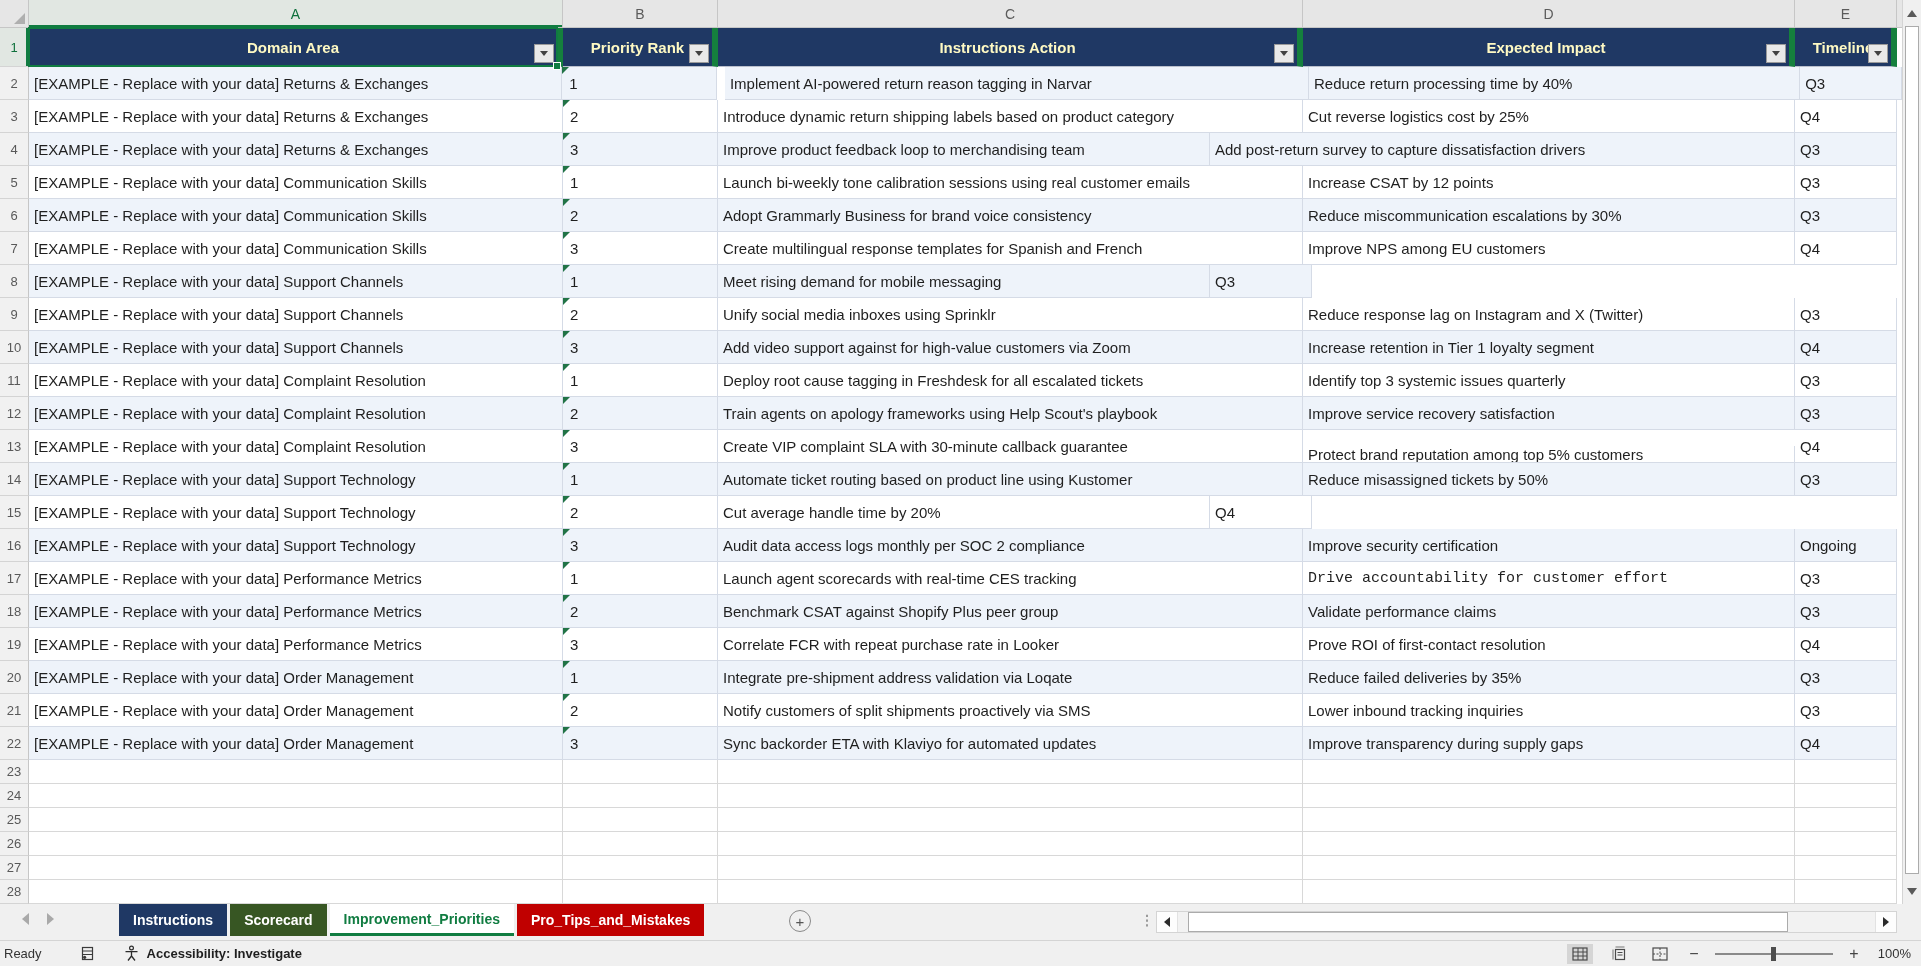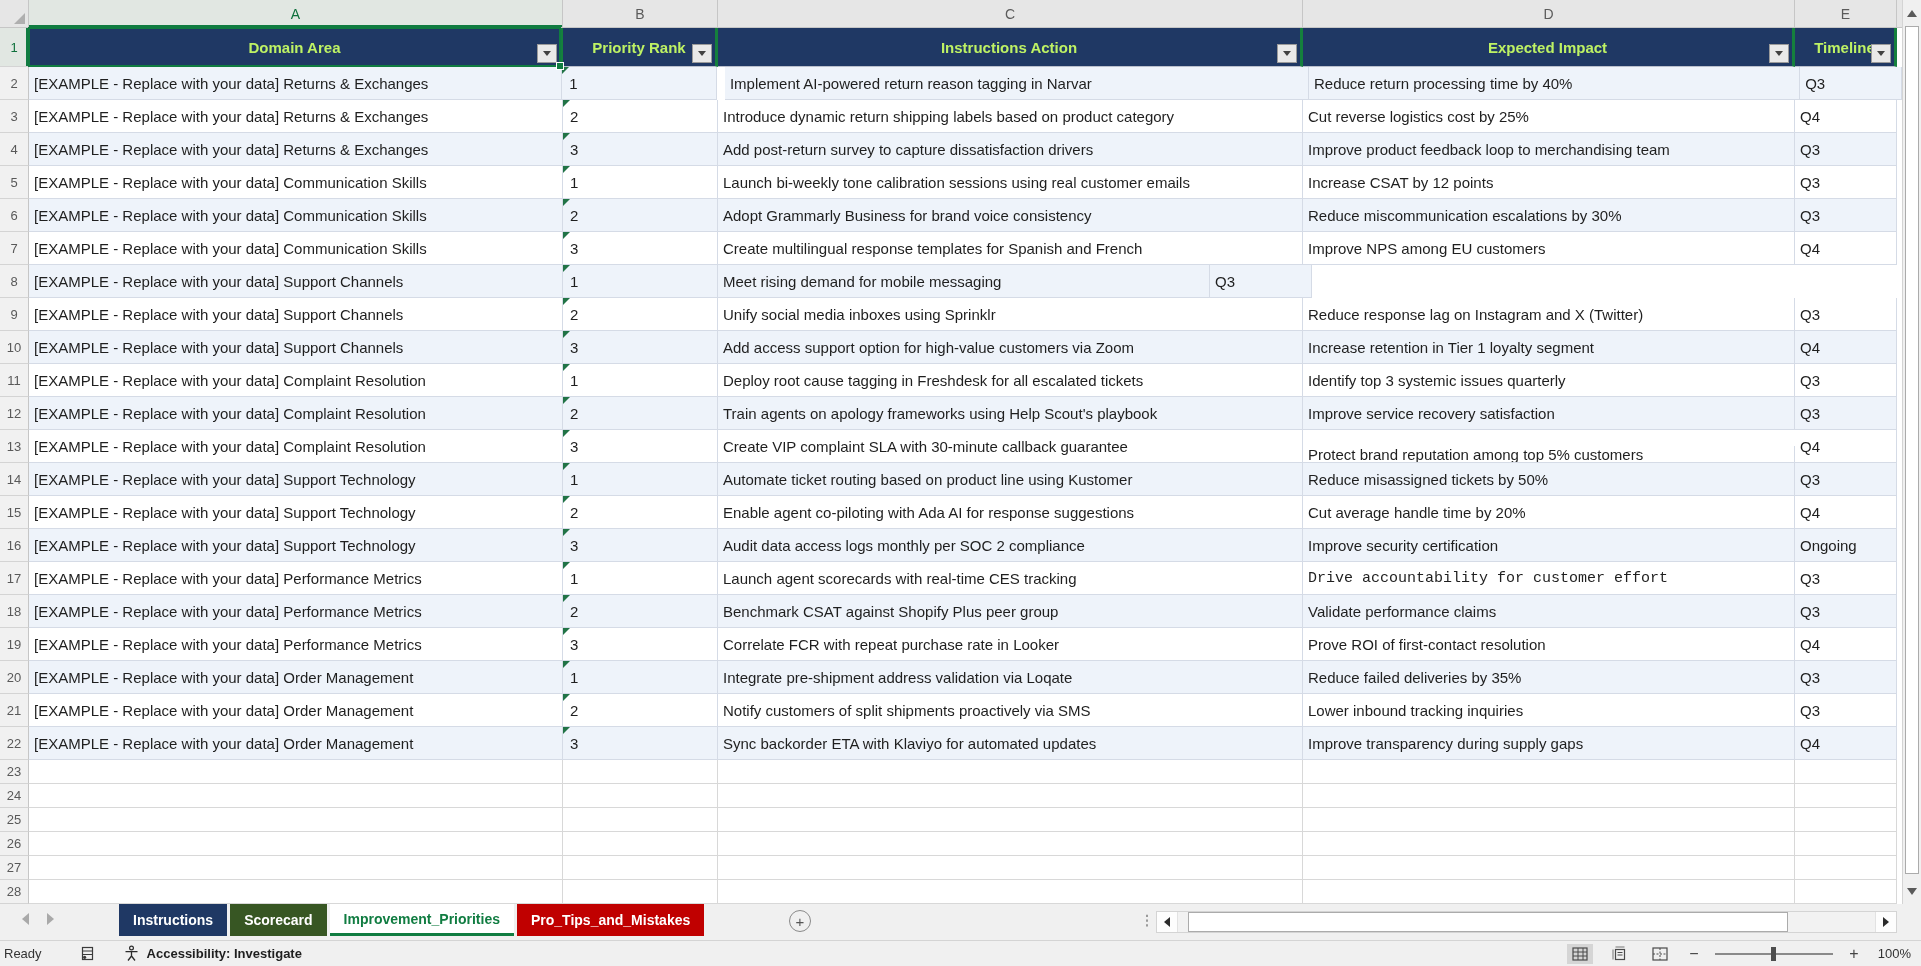--- a/index.html
+++ b/index.html
@@ -19,22 +19,22 @@
   .colfill{flex:1;background:#E6E6E6;}
 
   
   .grid{position:absolute;left:0;top:28px;width:1902px;height:876px;background:#fff;}
   .row{display:flex;}
   .rowhdr{width:29px;box-sizing:border-box;background:#F1F1F1;border-right:1px solid #C6C6C6;
           border-bottom:1px solid #D4D4D4;display:flex;align-items:center;justify-content:center;
           font-size:13px;color:#595959;flex:0 0 29px;}
   .rowhdr.sel{color:#0E703C;background:#E1E7E2;box-shadow:inset -2px 0 0 #107C41;}
   .hrow{height:39px;}
-  .hcell{background:#1F3864;color:#bef264;font-weight:bold;font-size:15px;display:flex;align-items:center;
-         justify-content:center;position:relative;box-sizing:border-box;border-right:3px solid #15803d;
+  .hcell{background:#1F3864;color:#fef9c3;font-weight:bold;font-size:15px;display:flex;align-items:center;
+         justify-content:center;position:relative;box-sizing:border-box;border-right:6px solid #15803d;
          border-bottom:1px solid #B9BfCC;}
   .hcell.sel::before{content:'';position:absolute;inset:-1px;border:2px solid #107C41;pointer-events:none;z-index:4;}
   .hcell.sel::after{content:'';position:absolute;right:-4px;bottom:-4px;width:6px;height:6px;background:#107C41;
                     border:1px solid #fff;z-index:5;}
   .filterbtn{position:absolute;right:3px;bottom:3px;width:20px;height:19px;background:#E9E9E9;
              border:1px solid #9A9A9A;box-sizing:border-box;display:flex;align-items:center;justify-content:center;}
   .filterbtn .arr{width:0;height:0;border-left:4px solid transparent;border-right:4px solid transparent;
                   border-top:5px solid #424242;}
   .drow{height:33px;}
   .cell{box-sizing:border-box;border-right:1px solid #D5DBE6;border-bottom:1px solid #D5DBE6;font-size:15px;
@@ -172,22 +172,22 @@
         <div class="cell impact" style="width: 492px;">Cut reverse logistics cost by 25%</div>
         <div class="cell timeline" style="width: 102px;">Q4</div>
       </div>
       <div class="row drow band">
         <div class="rowhdr">4</div>
         <div class="cell domain" style="width: 534px;">[EXAMPLE - Replace with your data] Returns &amp; Exchanges</div>
         <div class="cell rank" style="width: 155px;">
           <span class="tri-err"></span>
           <span class="rankval">3</span>
         </div>
+        <div class="cell impact" style="width: 492px;">Improve product feedback loop to merchandising team</div>
         <div class="cell action" style="width: 585px;">Add post-return survey to capture dissatisfaction drivers</div>
-        <div class="cell impact" style="width: 492px;">Improve product feedback loop to merchandising team</div>
         <div class="cell timeline" style="width: 102px;">Q3</div>
       </div>
       <div class="row drow">
         <div class="rowhdr">5</div>
         <div class="cell domain" style="width: 534px;">[EXAMPLE - Replace with your data] Communication Skills</div>
         <div class="cell rank" style="width: 155px;">
           <span class="tri-err"></span>
           <span class="rankval">1</span>
         </div>
         <div class="cell action" style="width: 585px;">Launch bi-weekly tone calibration sessions using real customer emails</div>
@@ -237,21 +237,21 @@
         <div class="cell impact" style="width: 492px;">Reduce response lag on Instagram and X (Twitter)</div>
         <div class="cell timeline" style="width: 102px;">Q3</div>
       </div>
       <div class="row drow band">
         <div class="rowhdr">10</div>
         <div class="cell domain" style="width: 534px;">[EXAMPLE - Replace with your data] Support Channels</div>
         <div class="cell rank" style="width: 155px;">
           <span class="tri-err"></span>
           <span class="rankval">3</span>
         </div>
-        <div class="cell action" style="width: 585px;">Add access support option for high-value customers via Zoom</div>
+        <div class="cell action" style="width: 585px;">Add video support against for high-value customers via Zoom</div>
         <div class="cell impact" style="width: 492px;">Increase retention in Tier 1 loyalty segment</div>
         <div class="cell timeline" style="width: 102px;">Q4</div>
       </div>
       <div class="row drow">
         <div class="rowhdr">11</div>
         <div class="cell domain" style="width: 534px;">[EXAMPLE - Replace with your data] Complaint Resolution</div>
         <div class="cell rank" style="width: 155px;">
           <span class="tri-err"></span>
           <span class="rankval">1</span>
         </div>
@@ -292,21 +292,20 @@
         <div class="cell impact" style="width: 492px;">Reduce misassigned tickets by 50%</div>
         <div class="cell timeline" style="width: 102px;">Q3</div>
       </div>
       <div class="row drow">
         <div class="rowhdr">15</div>
         <div class="cell domain" style="width: 534px;">[EXAMPLE - Replace with your data] Support Technology</div>
         <div class="cell rank" style="width: 155px;">
           <span class="tri-err"></span>
           <span class="rankval">2</span>
         </div>
-        <div class="cell action" style="width: 585px;">Enable agent co-piloting with Ada AI for response suggestions</div>
         <div class="cell impact" style="width: 492px;">Cut average handle time by 20%</div>
         <div class="cell timeline" style="width: 102px;">Q4</div>
       </div>
       <div class="row drow band">
         <div class="rowhdr">16</div>
         <div class="cell domain" style="width: 534px;">[EXAMPLE - Replace with your data] Support Technology</div>
         <div class="cell rank" style="width: 155px;">
           <span class="tri-err"></span>
           <span class="rankval">3</span>
         </div>

